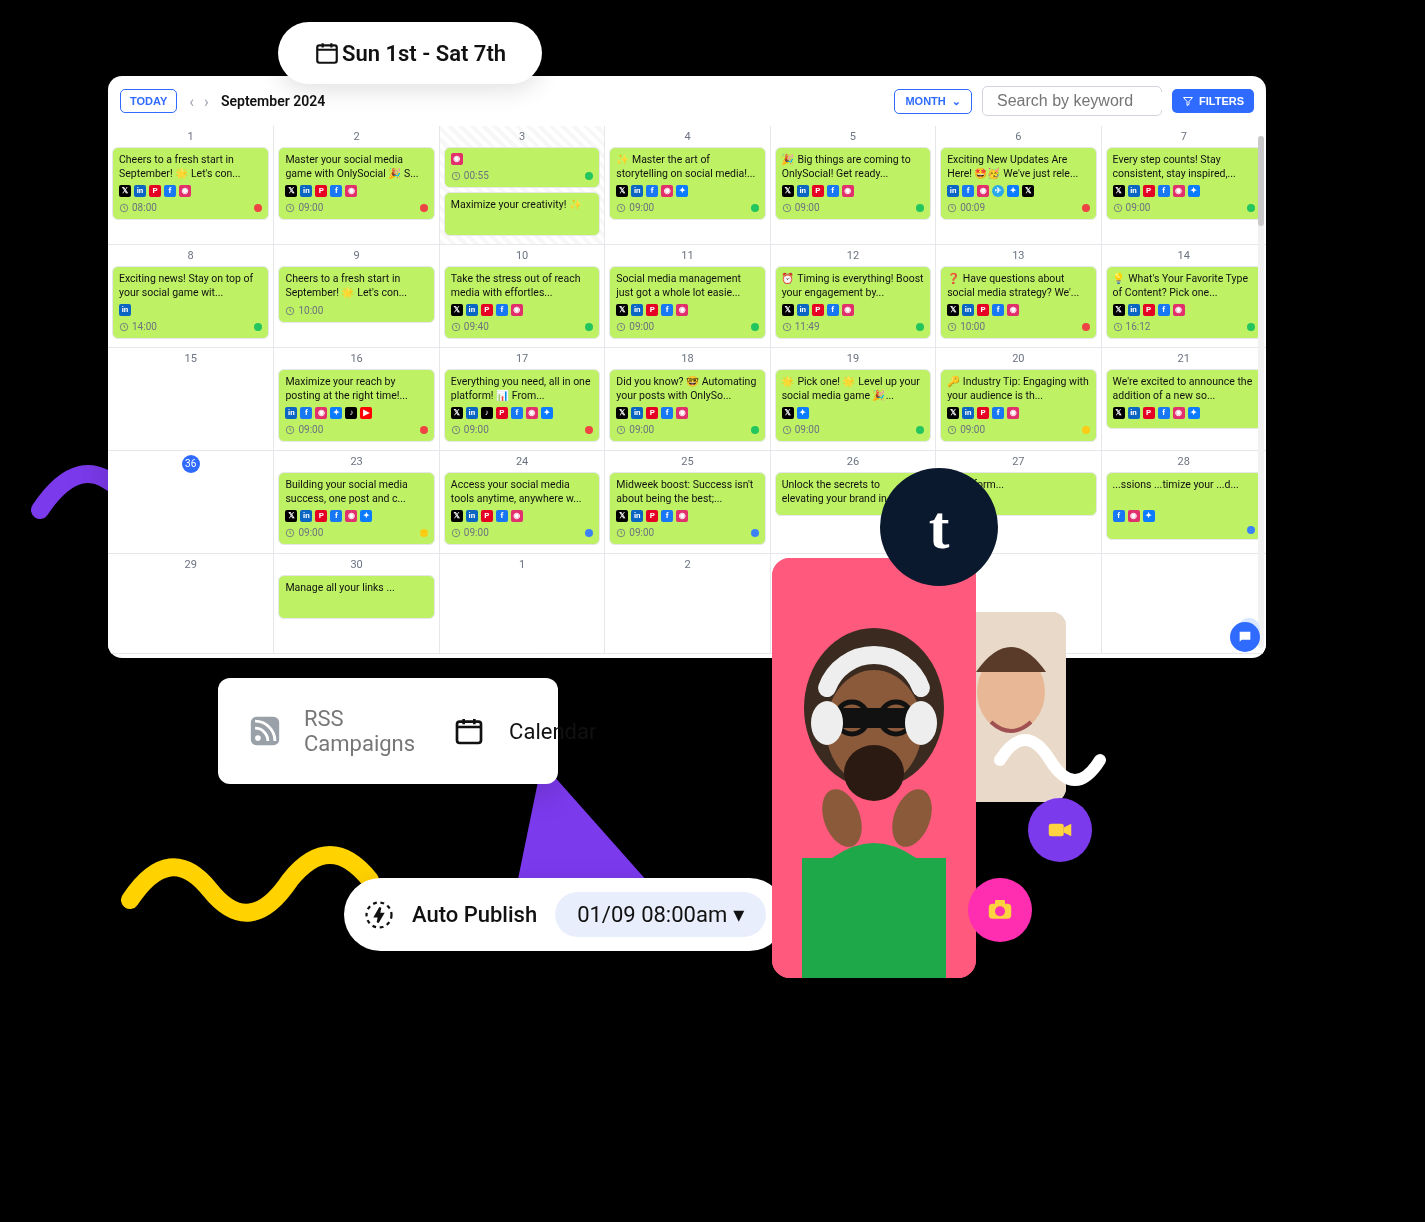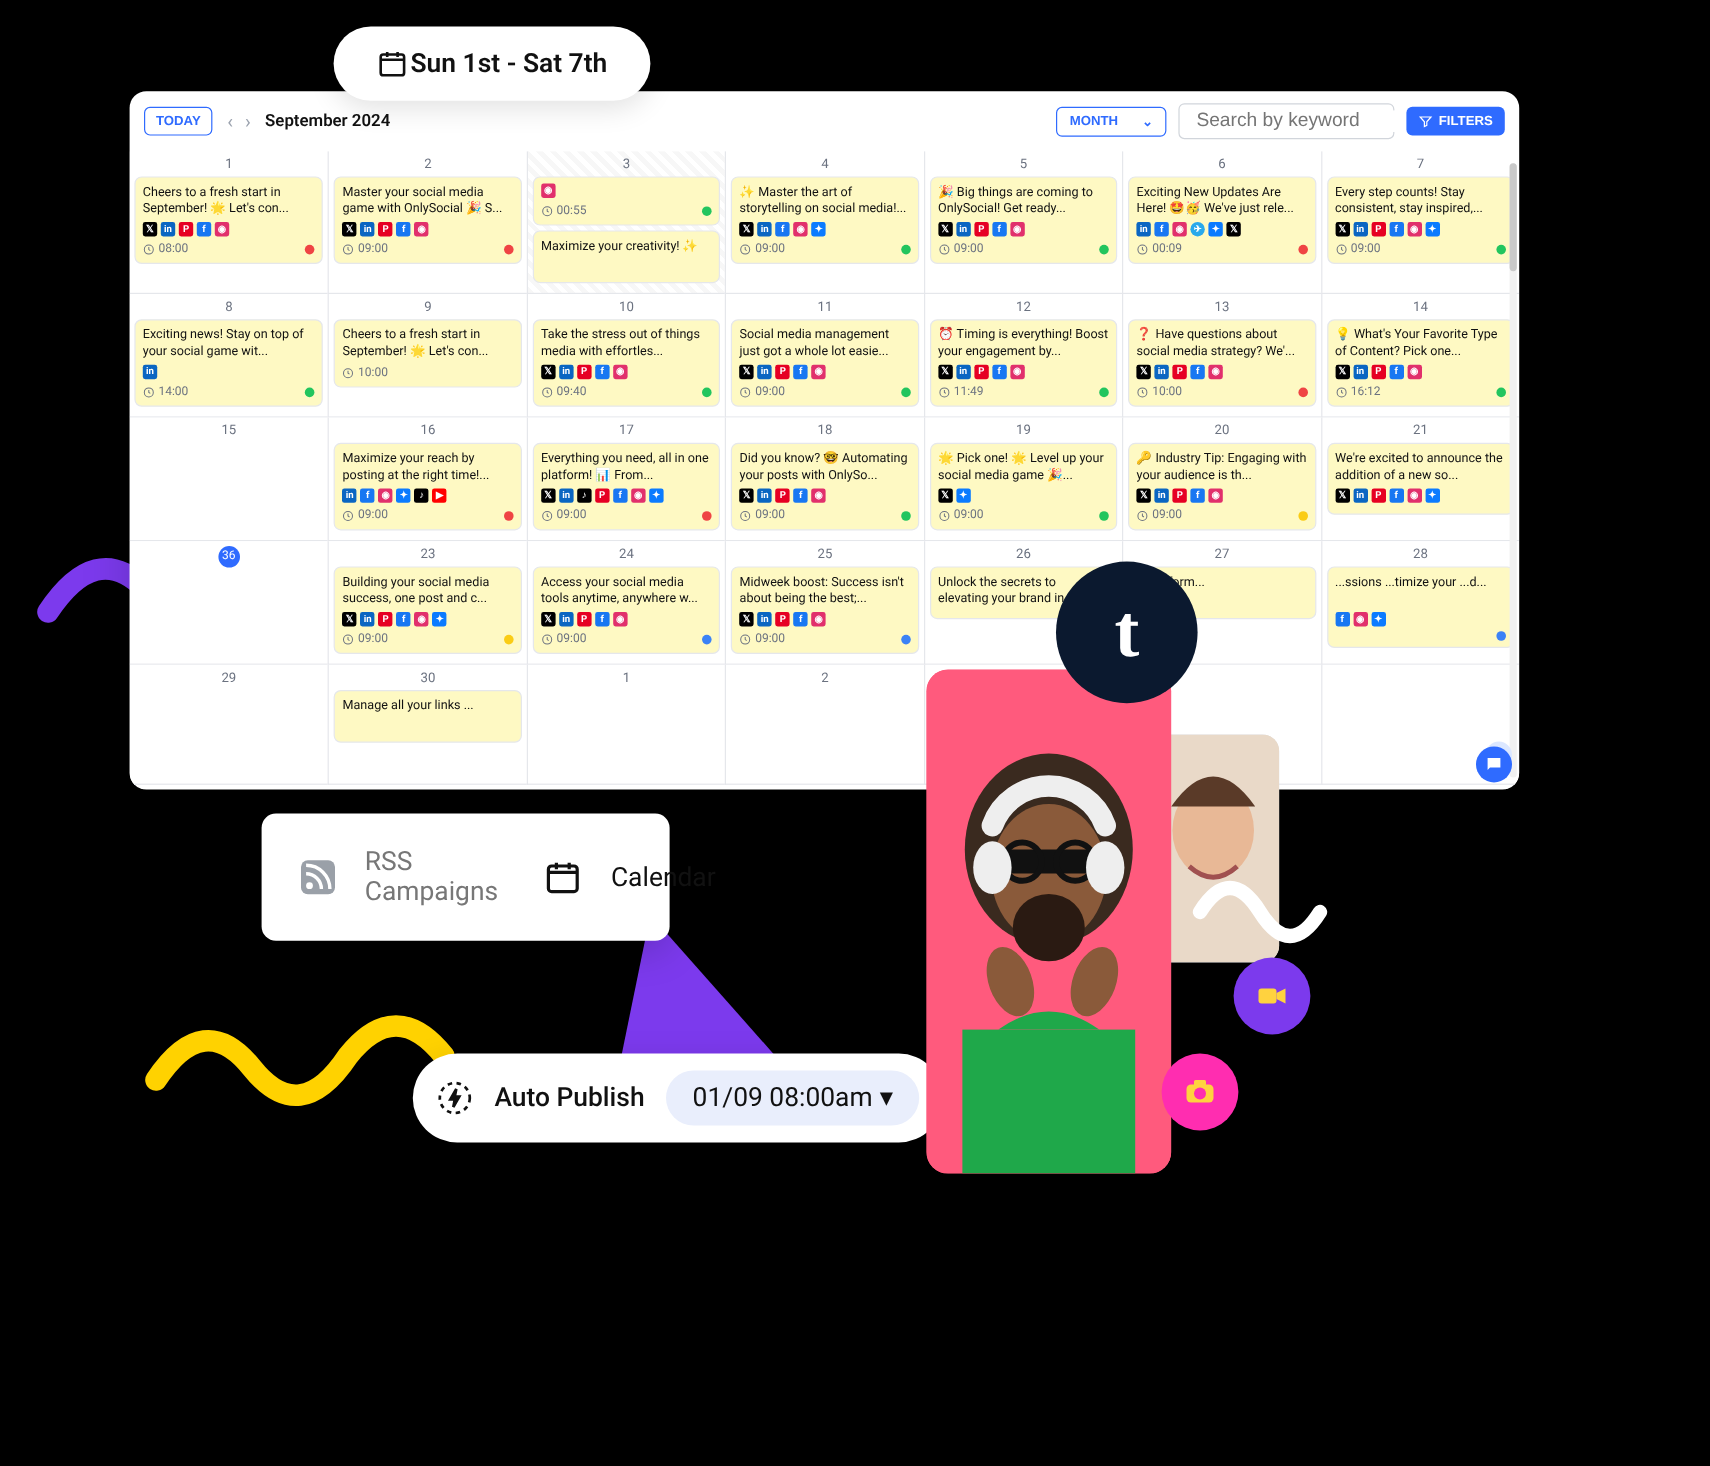--- a/index.html
+++ b/index.html
@@ -58,21 +58,21 @@
   .nav-arrow { cursor: pointer; padding: 2px; }
   .month-title { font-size: 14px; font-weight: 600; color: #111; }
   .spacer { flex: 1; }
   .month-dd {
     border: 1px solid #2f6bff;
     color: #2f6bff;
     background: #fff;
     font-size: 11px; font-weight: 700;
     padding: 5px 10px;
     border-radius: 5px;
-    display: flex; align-items: center; gap: 20px;
+    display: flex; align-items: center; gap: 6px;
   }
   .search-box {
     border: 1px solid #d1d5db;
     border-radius: 5px;
     display: flex; align-items: center;
     padding: 5px 8px; gap: 6px;
     width: 180px;
     color: #9ca3af; font-size: 12px;
   }
   .search-box input {
@@ -135,21 +135,21 @@
     width: 18px; height: 18px;
     line-height: 18px;
     font-size: 10px;
   }
 
   .card {
     border: 1px solid #e5e7eb;
     border-radius: 6px;
     padding: 5px 6px;
     margin-bottom: 4px;
-    background: #fef9c3;
+    background: #bef264;
     font-size: 10.5px;
     line-height: 1.3;
     color: #111;
   }
   .card-text { margin-bottom: 4px; min-height: 28px; }
   .icon-row { display: flex; gap: 3px; flex-wrap: wrap; margin-bottom: 4px; }
   .sicon {
     width: 12px; height: 12px;
     border-radius: 2px;
     display: inline-flex; align-items: center; justify-content: center;
@@ -495,21 +495,21 @@
               <span class="time"><svg width="10" height="10" viewBox="0 0 24 24" fill="none" stroke="#6b7280" stroke-width="2">
                   <circle cx="12" cy="12" r="9"></circle>
                   <path d="M12 7v5l3 2"></path>
                 </svg>10:00</span>
             </div>
           </div>
         </div>
         <div class="daycell">
           <div class="daynum">10</div>
           <div class="card">
-            <div class="card-text">Take the stress out of things media with effortles...</div>
+            <div class="card-text">Take the stress out of reach media with effortles...</div>
             <div class="icon-row">
               <span class="sicon x">𝕏</span>
               <span class="sicon li">in</span>
               <span class="sicon pn">P</span>
               <span class="sicon fb">f</span>
               <span class="sicon ig">◉</span>
             </div>
             <div class="card-foot">
               <span class="time"><svg width="10" height="10" viewBox="0 0 24 24" fill="none" stroke="#6b7280" stroke-width="2">
                   <circle cx="12" cy="12" r="9"></circle>

